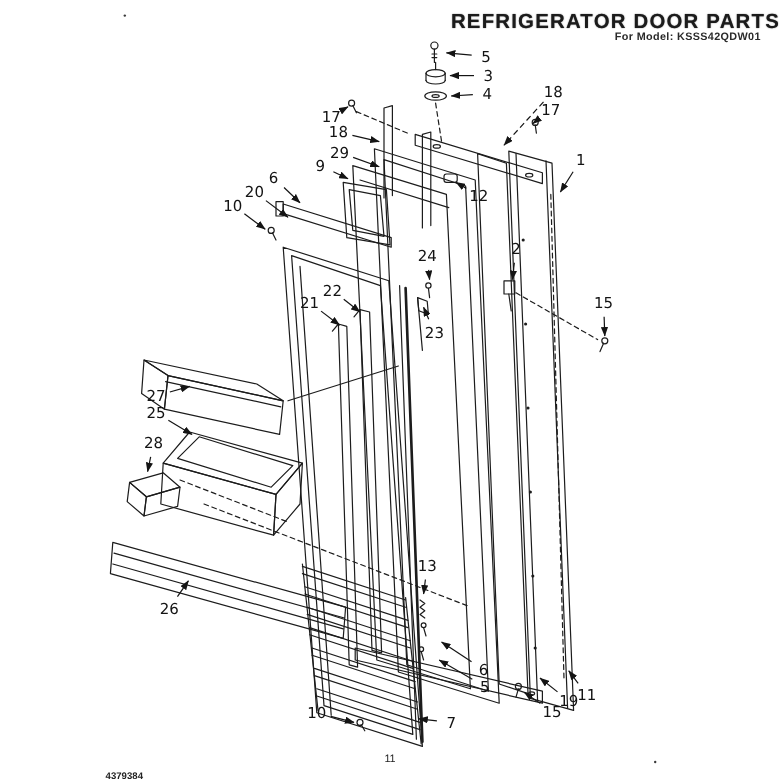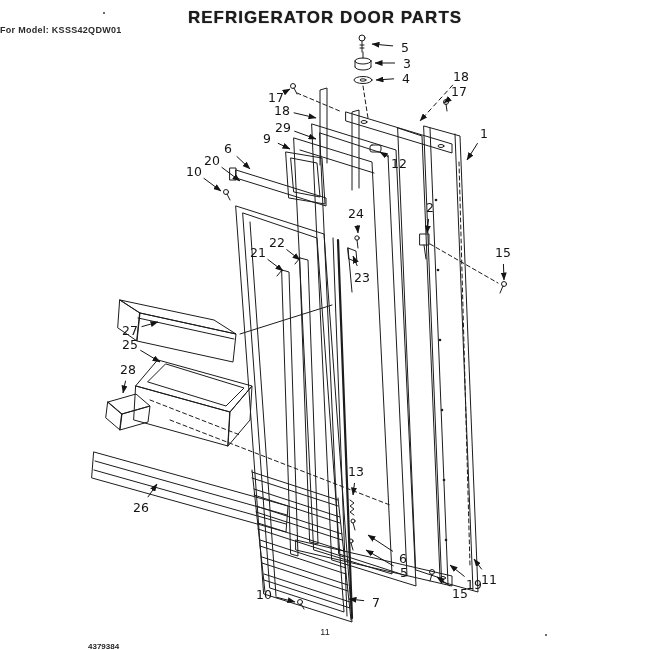--- a/index.html
+++ b/index.html
@@ -1,27 +1,27 @@
 <!DOCTYPE html>
 <html><head>
 <meta charset="utf-8">
 <style>
   html,body{margin:0;padding:0;}
   body{
     width:650px;height:650px;background:#ffffff;position:relative;overflow:hidden;
     font-family:"Liberation Sans",sans-serif;color:#161616;
   }
   .page-title{
-    position:absolute;top:8px;left:0;width:650px;text-align:center;
+    position:absolute;top:8px;left:0;width:650px;text-align:right;
     font-family:"Liberation Sans",sans-serif;font-weight:bold;font-size:17px;
     letter-spacing:1px;color:#1b1b1b;
     text-shadow:0 0 1px #555;
   }
   .page-subtitle{
-    position:absolute;top:25px;left:0;width:634px;text-align:left;
+    position:absolute;top:25px;left:0;width:634px;text-align:right;
     font-weight:bold;font-size:9px;color:#2a2a2a;letter-spacing:.3px;
   }
   .doc-number{
     position:absolute;left:88px;top:626px;font-size:8px;font-weight:bold;color:#222;margin-top:16px;
   }
   .page-number{
     position:absolute;left:0;top:627px;width:650px;text-align:center;
     font-size:9px;color:#222;
   }
   .speck{position:absolute;width:2px;height:2px;background:#3a3a3a;border-radius:50%;}

